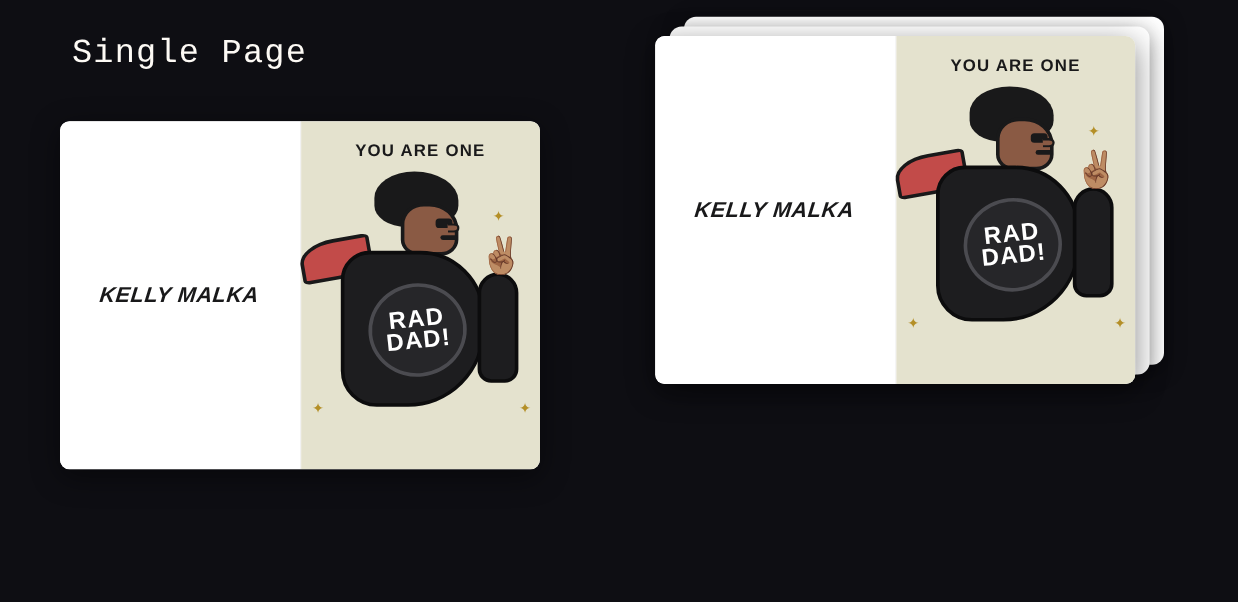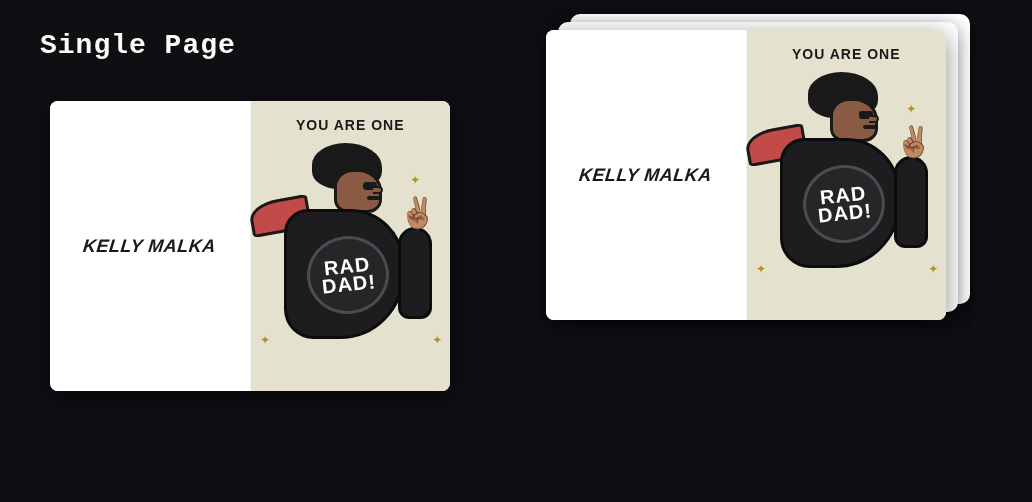--- a/index.html
+++ b/index.html
@@ -14,23 +14,23 @@
     .container {
       display: flex;
       gap: 40px;
       padding: 30px 40px;
     }
     .option {
       flex: 1;
     }
     .option-title {
       font-size: 28px;
-      font-weight: bold;
+      font-weight: normal;
       margin-bottom: 40px;
-      margin-left: 0;
+      margin-left: 20px;
       letter-spacing: 1px;
     }
     .card-wrap {
       position: relative;
       width: 410px;
       height: 300px;
       margin-left: 10px;
     }
     
     .stack-page {

